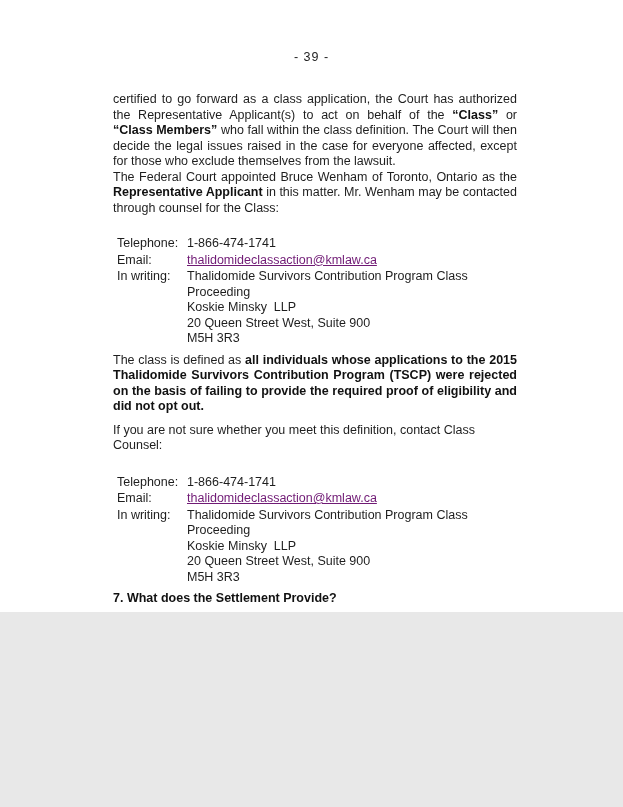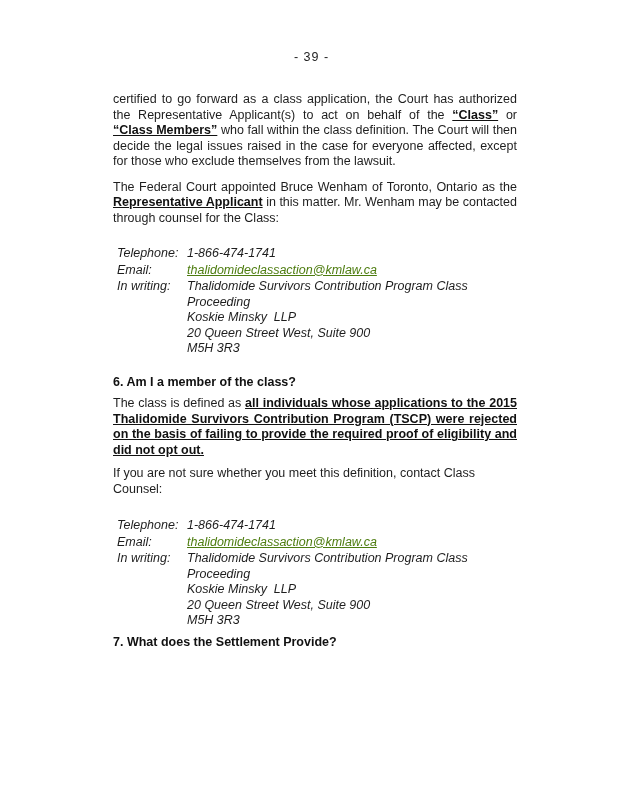--- a/index.html
+++ b/index.html
@@ -3,21 +3,21 @@
 <meta charset="utf-8">
 <style>
   html, body {
     margin: 0;
     padding: 0;
     background: #e8e8e8;
   }
   .page {
     position: relative;
     width: 623px;
-    height: 807px;
+    height: 612px;
     background: #ffffff;
     overflow: hidden;
     font-family: "Liberation Sans", sans-serif;
     color: #1e1e1e;
     font-size: 12.5px;
     line-height: 15.5px;
   }
   .page-number {
     position: absolute;
     top: 50px;
@@ -35,51 +35,49 @@
   p.para {
     margin: 0;
   }
   .justify {
     text-align: justify;
     text-align-last: left;
   }
   .b, b {
     font-weight: 700;
     color: #111111;
-    text-decoration: underline;
   }
   .heading {
     margin: 0;
     font-weight: 700;
     color: #111111;
     font-size: 12.5px;
     line-height: 15.5px;
   }
   .contact-block {
     padding-left: 4px;
-    font-style: italic;
   }
   .contact-row {
     display: grid;
     grid-template-columns: 70px 1fr;
   }
   .contact-row + .contact-row {
     margin-top: 1px;
   }
   .contact-value.address {
     white-space: pre-wrap;
   }
   .email-link {
-    color: #4d7c0f;
+    color: #701a75;
     text-decoration: underline;
     cursor: pointer;
   }
   
   #p1 { margin-top: 92px; }
-  #p2 { margin-top: 10px; }
+  #p2 { }
   #contact1 { margin-top: 20px; }
   #q6 { margin-top: 18px; }
   #p3 { margin-top: 6px; }
   #p4 { margin-top: 8px; }
   #contact2 { margin-top: 21px; }
   #q7 { margin-top: 6px; }
 </style>
 </head>
 <body>
 
@@ -101,21 +99,20 @@
       <div class="contact-row">
         <div class="contact-label">Email:</div>
         <div class="contact-value"><span class="email-link">thalidomideclassaction@kmlaw.ca</span></div>
       </div>
       <div class="contact-row">
         <div class="contact-label">In writing:</div>
         <div class="contact-value address"><div>Thalidomide Survivors Contribution Program Class</div><div>Proceeding</div><div>Koskie Minsky  LLP</div><div>20 Queen Street West, Suite 900</div><div>M5H 3R3</div></div>
       </div>
     </div>
 
-    <h3 id="q6" class="heading">6. Am I a member of the class?</h3>
 
     <p id="p3" class="para justify"><span>The class is defined as </span><span class="b">all individuals whose applications to the 2015 Thalidomide Survivors Contribution Program (TSCP) were rejected on the basis of failing to provide the required proof of eligibility and did not opt out.</span></p>
 
     <p id="p4" class="para">If you are not sure whether you meet this definition, contact Class Counsel:</p>
 
     <div id="contact2" class="contact-block">
       <div class="contact-row">
         <div class="contact-label">Telephone:</div>
         <div class="contact-value">1-866-474-1741</div>
       </div>

